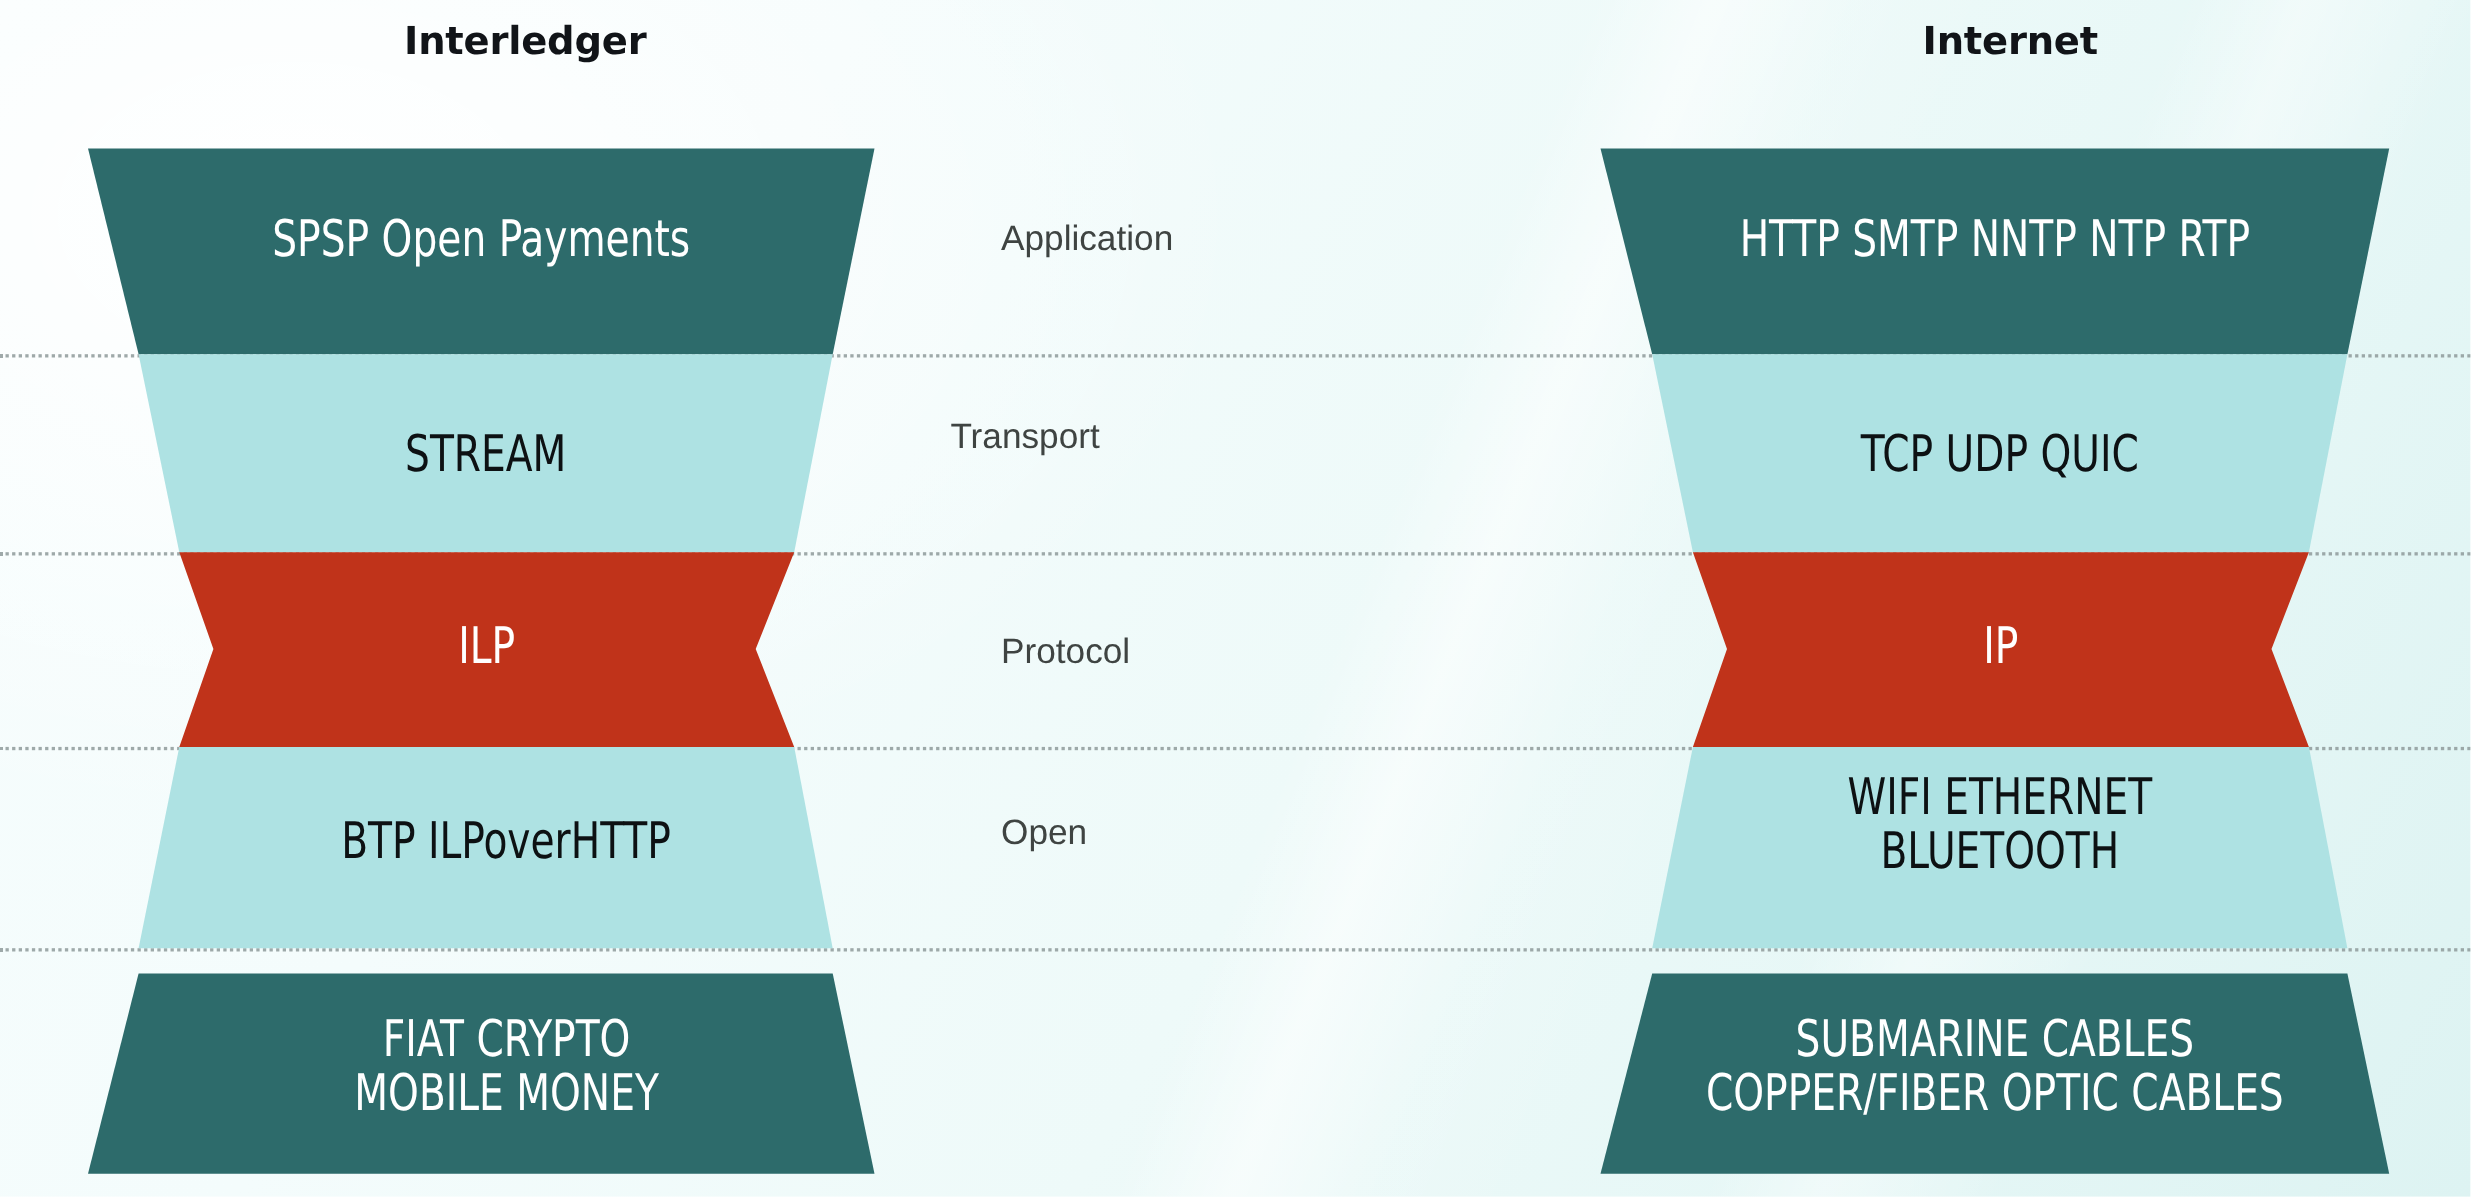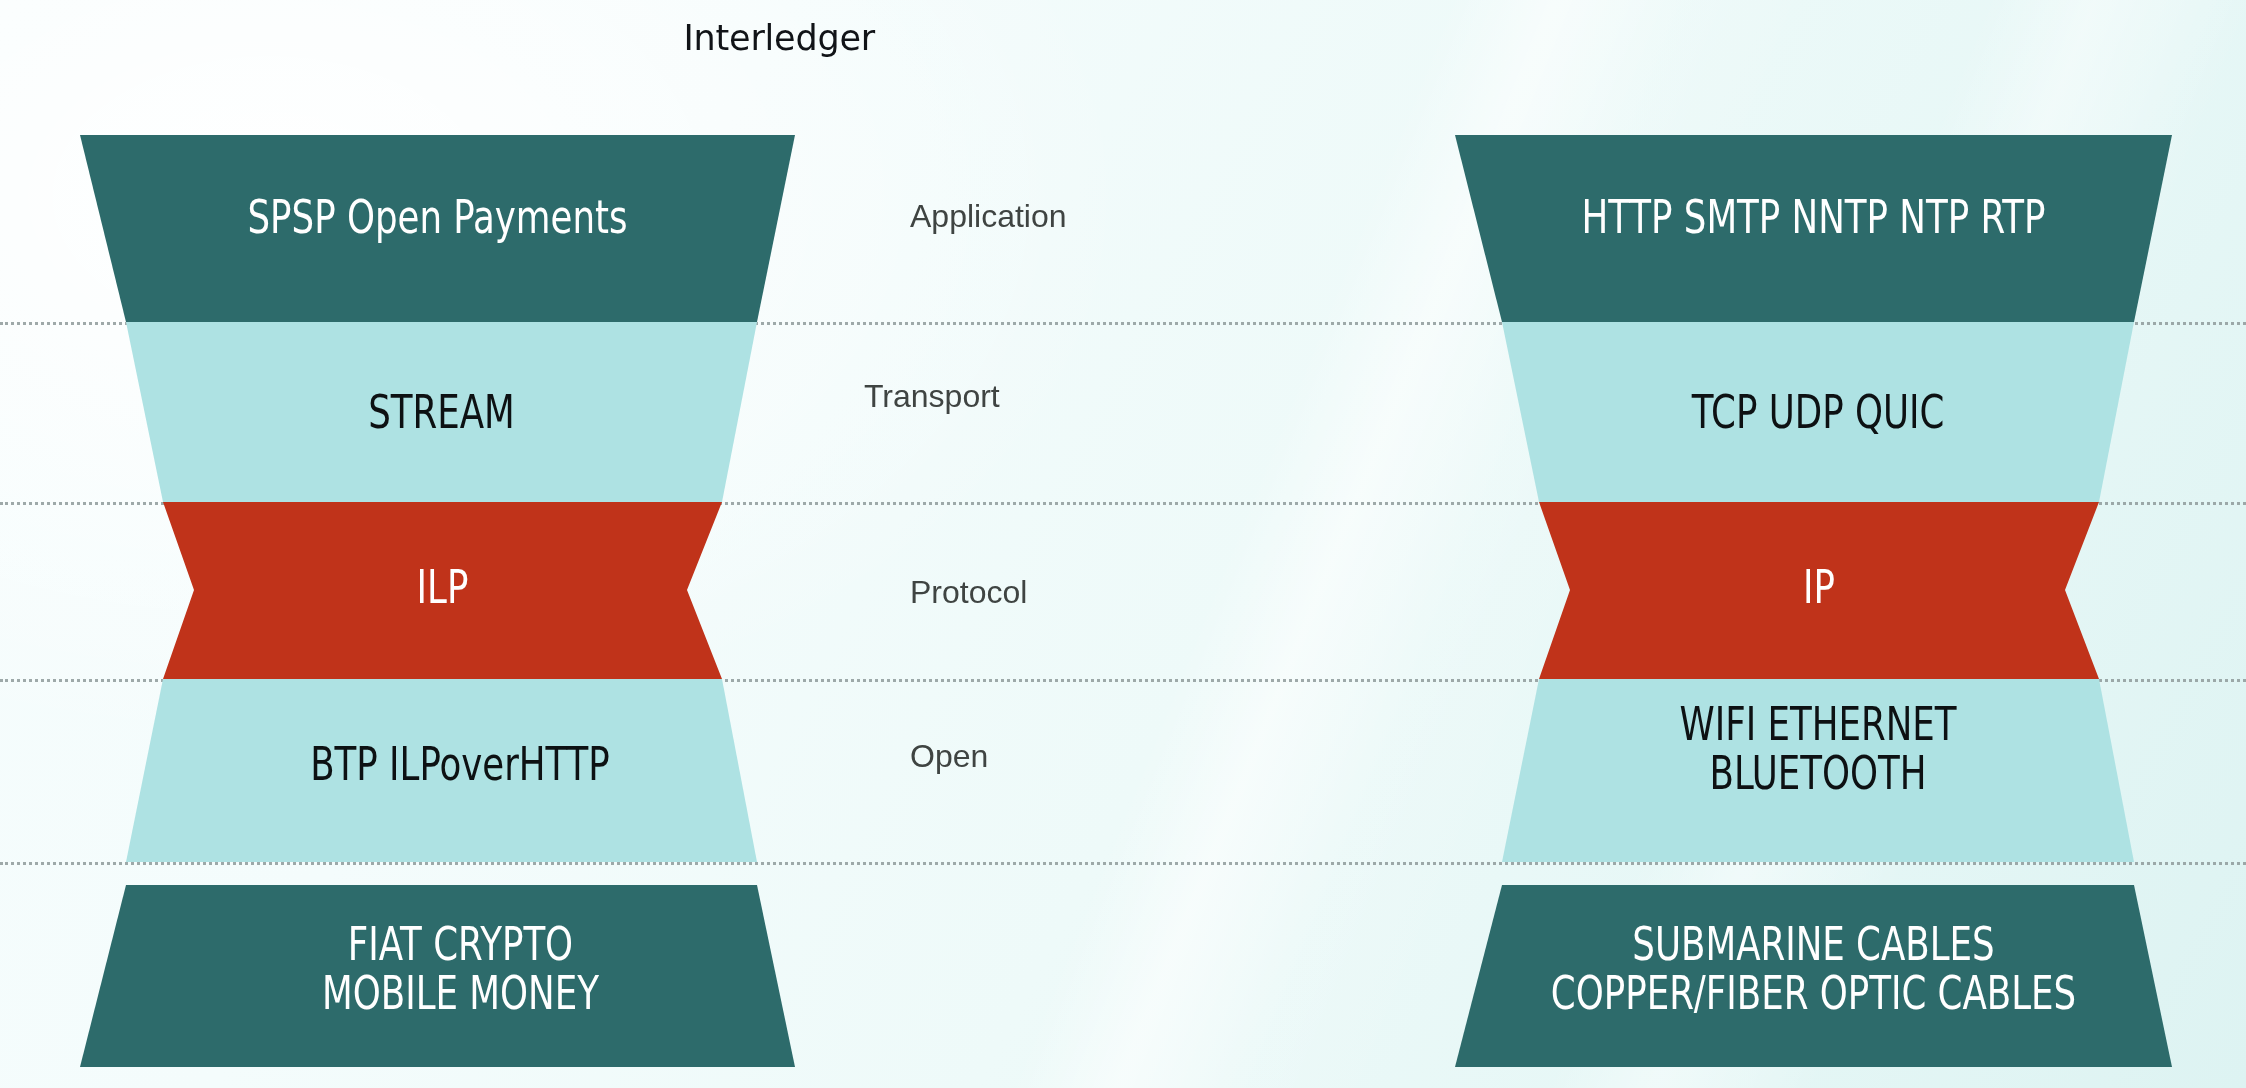--- a/index.html
+++ b/index.html
@@ -47,23 +47,23 @@
     position: absolute;
     top: 0; left: 0;
     width: 2246px;
     height: 90px;
     z-index: 5;
   }
   .col-title {
     position: absolute;
     top: 18px;
     font-size: 35px;
-    font-weight: normal;
+    font-weight: bold;
     color: #111418;
-    text-align: right;
+    text-align: center;
     letter-spacing: -0.2px;
     white-space: nowrap;
   }
   #title-left  { left: 80px;  width: 795px; }
   #title-right { left: 1450px; width: 755px; }
 
   
   .divider {
     position: absolute;
     left: 0;
@@ -104,20 +104,21 @@
   .band-text.light { color: #ffffff; }
   .band-text.dark  { color: #0d1113; }
 </style>
 </head>
 <body>
 
 <div id="stage">
 
   <div class="headings">
     <div class="col-title" id="title-left">Interledger</div>
+    <div class="col-title" id="title-right">Internet</div>
   </div>
 
   <div class="divider" style="top:322px"></div>
   <div class="divider" style="top:502px"></div>
   <div class="divider" style="top:679px"></div>
   <div class="divider" style="top:862px"></div>
 
   <svg class="funnel" viewBox="0 0 2246 1088" preserveAspectRatio="none">
 
     <polygon points="80,135 795,135 757,322 126,322" fill="#2d6b6b"></polygon>

